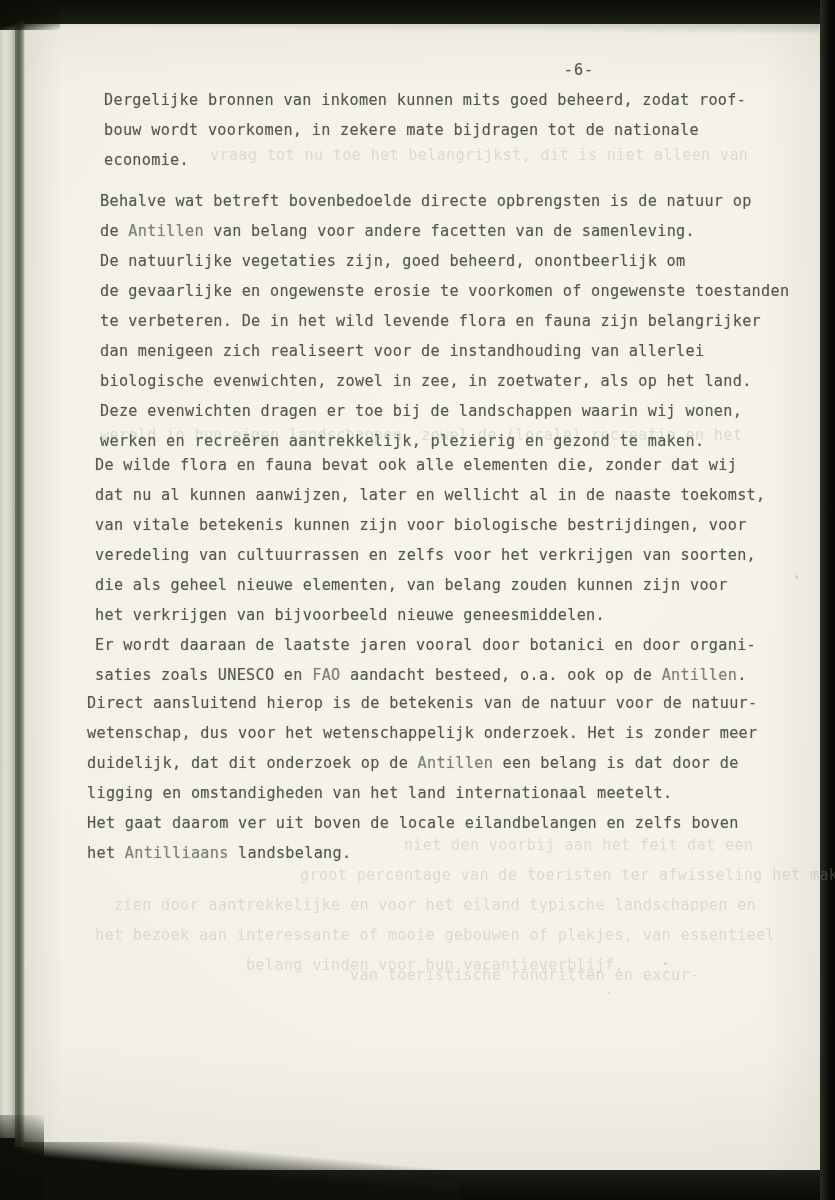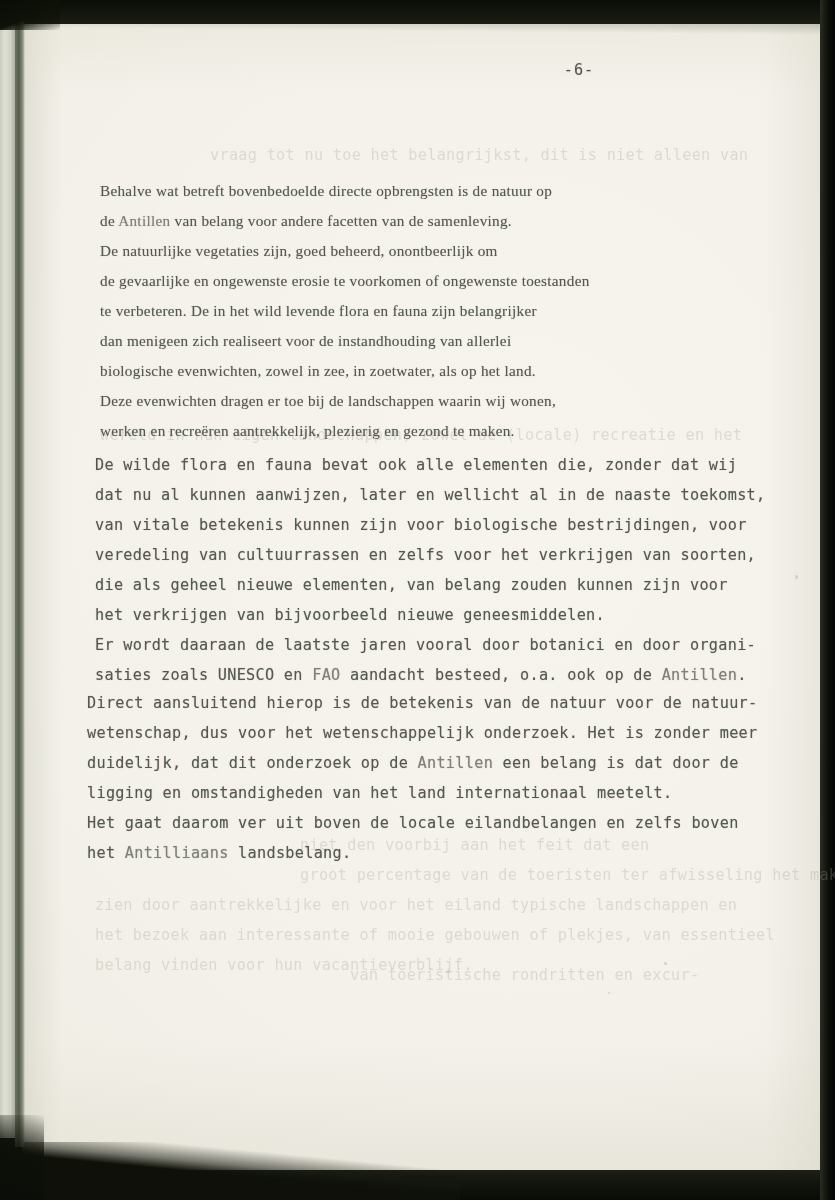--- a/index.html
+++ b/index.html
@@ -139,39 +139,40 @@
   #page-number {
     left: 0; top: 55px;
     width: 798px;
     text-align: center;
     padding-left: 360px;
     box-sizing: border-box;
     letter-spacing: 1px;
   }
 
   #para-1 { left: 104px; top:  85px; }
-  #para-2 { left: 100px; top: 176px; font-family: Liberation Serif, serif; }
+  #para-2 { left: 100px; top: 186px; }
   #para-3 { left:  95px; top: 450px; }
   #para-4 { left:  87px; top: 688px; }
 
   .typed .dim   { color: #7d8178; margin-top: 26px; }
 
   
   .bleed {
     position: absolute;
     z-index: 11;
     color: #9ea596;
     opacity: .30;
     font-size: 15.2px;
     letter-spacing: .30px;
     line-height: 30px;
     white-space: pre;
     font-family: "DejaVu Sans Mono", "Liberation Mono", monospace;
     filter: blur(.7px);
     pointer-events: none;
+    text-align: center;
   }
   #bleed-a { left: 210px; top: 140px; }
   #bleed-b { left: 100px; top: 242px; }
   #bleed-c { left: 100px; top: 420px; }
   #bleed-d { left: 380px; top: 590px; }
   #bleed-e { left: 100px; top: 660px; }
   #bleed-f { left: 300px; top: 830px; }
   #bleed-g { left:  95px; top: 890px; }
   #bleed-h { left: 350px; top: 960px; }
 
@@ -200,20 +201,21 @@
   <div class="bleed" id="bleed-c">wereld in hun eigen landschappen, zowel de (locale) recreatie en het</div>
   <div class="bleed" id="bleed-f">niet den voorbij aan het feit dat een
 groot percentage van de toeristen ter afwisseling het maken</div>
   <div class="bleed" id="bleed-g">zien door aantrekkelijke en voor het eiland typische landschappen en
 het bezoek aan interessante of mooie gebouwen of plekjes, van essentieel
 belang vinden voor hun vacantieverblijf.</div>
   <div class="bleed" id="bleed-h">van toeristische rondritten en excur-</div>
 
   <div class="typed" id="page-number">-6-</div>
 
+  <div class="typed" id="para-1"><div>Dergelijke bronnen van inkomen kunnen mits goed beheerd, zodat roof-</div><div>bouw wordt voorkomen, in zekere mate bijdragen tot de nationale</div><div>economie.</div></div>
   <div class="typed" id="para-2"><div>Behalve wat betreft bovenbedoelde directe opbrengsten is de natuur op</div><div>de <span class="dim">Antillen</span> van belang voor andere facetten van de samenleving.</div><div>De natuurlijke vegetaties zijn, goed beheerd, onontbeerlijk om</div><div>de gevaarlijke en ongewenste erosie te voorkomen of ongewenste toestanden</div><div>te verbeteren. De in het wild levende flora en fauna zijn belangrijker</div><div>dan menigeen zich realiseert voor de instandhouding van allerlei</div><div>biologische evenwichten, zowel in zee, in zoetwater, als op het land.</div><div>Deze evenwichten dragen er toe bij de landschappen waarin wij wonen,</div><div>werken en recreëren aantrekkelijk, plezierig en gezond te maken.</div></div>
   <div class="typed" id="para-3"><div>De wilde flora en fauna bevat ook alle elementen die, zonder dat wij</div><div>dat nu al kunnen aanwijzen, later en wellicht al in de naaste toekomst,</div><div>van vitale betekenis kunnen zijn voor biologische bestrijdingen, voor</div><div>veredeling van cultuurrassen en zelfs voor het verkrijgen van soorten,</div><div>die als geheel nieuwe elementen, van belang zouden kunnen zijn voor</div><div>het verkrijgen van bijvoorbeeld nieuwe geneesmiddelen.</div><div>Er wordt daaraan de laatste jaren vooral door botanici en door organi-</div><div>saties zoals UNESCO en <span class="dim">FAO</span> aandacht besteed, o.a. ook op de <span class="dim">Antillen</span>.</div></div>
   <div class="typed" id="para-4"><div>Direct aansluitend hierop is de betekenis van de natuur voor de natuur-</div><div>wetenschap, dus voor het wetenschappelijk onderzoek. Het is zonder meer</div><div>duidelijk, dat dit onderzoek op de <span class="dim">Antillen</span> een belang is dat door de</div><div>ligging en omstandigheden van het land internationaal meetelt.</div><div>Het gaat daarom ver uit boven de locale eilandbelangen en zelfs boven</div><div>het <span class="dim">Antilliaans</span> landsbelang.</div></div>
 
   <div class="gutter-curl"></div>
   <div class="gutter-shadow"></div>
   <div class="gutter-top-dark"></div>
   <div class="gutter-bottom-dark"></div>
   <div class="page-bottom-wedge"></div>
 

